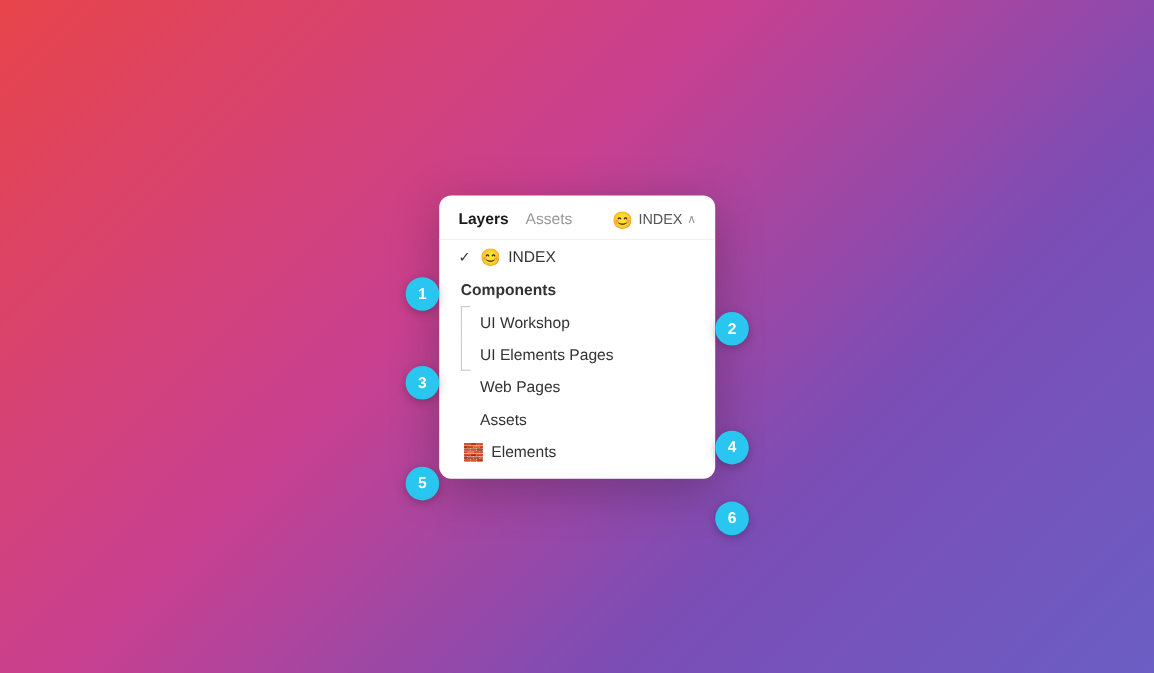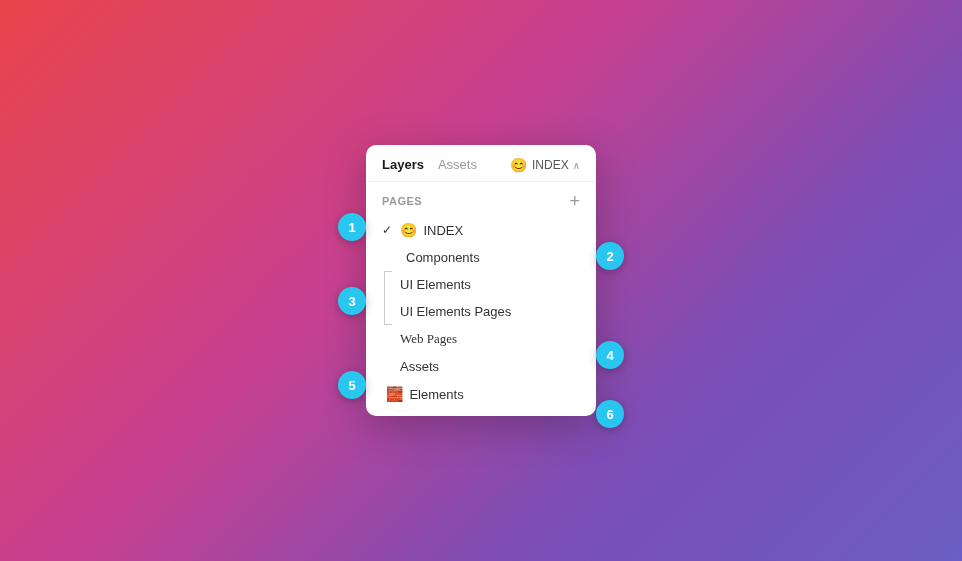--- a/index.html
+++ b/index.html
@@ -161,52 +161,48 @@
     <div class="tab-bar">
       <span class="tab-label">Layers</span>
       <span class="tab-label inactive">Assets</span>
       <div class="tab-header-right">
         <span class="emoji-icon">😊</span>
         <span>INDEX</span>
         <span class="chevron-icon">∧</span>
       </div>
     </div>
 
-    <div class="pages-header">
-      <span class="pages-title">Pages</span>
-      <span class="add-btn">+</span>
-    </div>
 
     <div class="page-item">
       <span class="check">✓</span>
       <span class="item-emoji">😊</span>
       <span class="item-text">INDEX</span>
     </div>
 
-    <div class="page-item" style="padding-left: 40px;">
+    <div class="page-item" style="padding-left: 18px; font-weight: bold;">
       <span class="item-text">Components</span>
     </div>
 
     <div class="page-item" style="padding-left: 34px; position: relative;">
       <div style="position: absolute; left: 18px; top: 0; bottom: 0; width: 10px;">
         <div style="border-left: 1.5px solid #ccc; border-top: 1.5px solid #ccc; width: 8px; height: 50%; border-radius: 0 0 0 0;"></div>
         <div style="border-left: 1.5px solid #ccc; width: 0px; height: 50%;"></div>
       </div>
-      <span class="item-text">UI Elements</span>
+      <span class="item-text">UI Workshop</span>
     </div>
 
     <div class="page-item" style="padding-left: 34px; position: relative;">
       <div style="position: absolute; left: 18px; top: 0; bottom: 0; width: 10px;">
         <div style="border-left: 1.5px solid #ccc; width: 0px; height: 50%;"></div>
         <div style="border-left: 1.5px solid #ccc; border-bottom: 1.5px solid #ccc; width: 8px; height: 50%;"></div>
       </div>
       <span class="item-text">UI Elements Pages</span>
     </div>
 
-    <div class="page-item" style="padding-left: 34px; font-family: Liberation Serif, serif;">
+    <div class="page-item" style="padding-left: 34px;">
       <span class="item-text">Web Pages</span>
     </div>
 
     <div class="page-item" style="padding-left: 34px;">
       <span class="item-text">Assets</span>
     </div>
 
     <div class="page-item" style="padding-left: 20px;">
       <span class="item-emoji">🧱</span>
       <span class="item-text">Elements</span>

